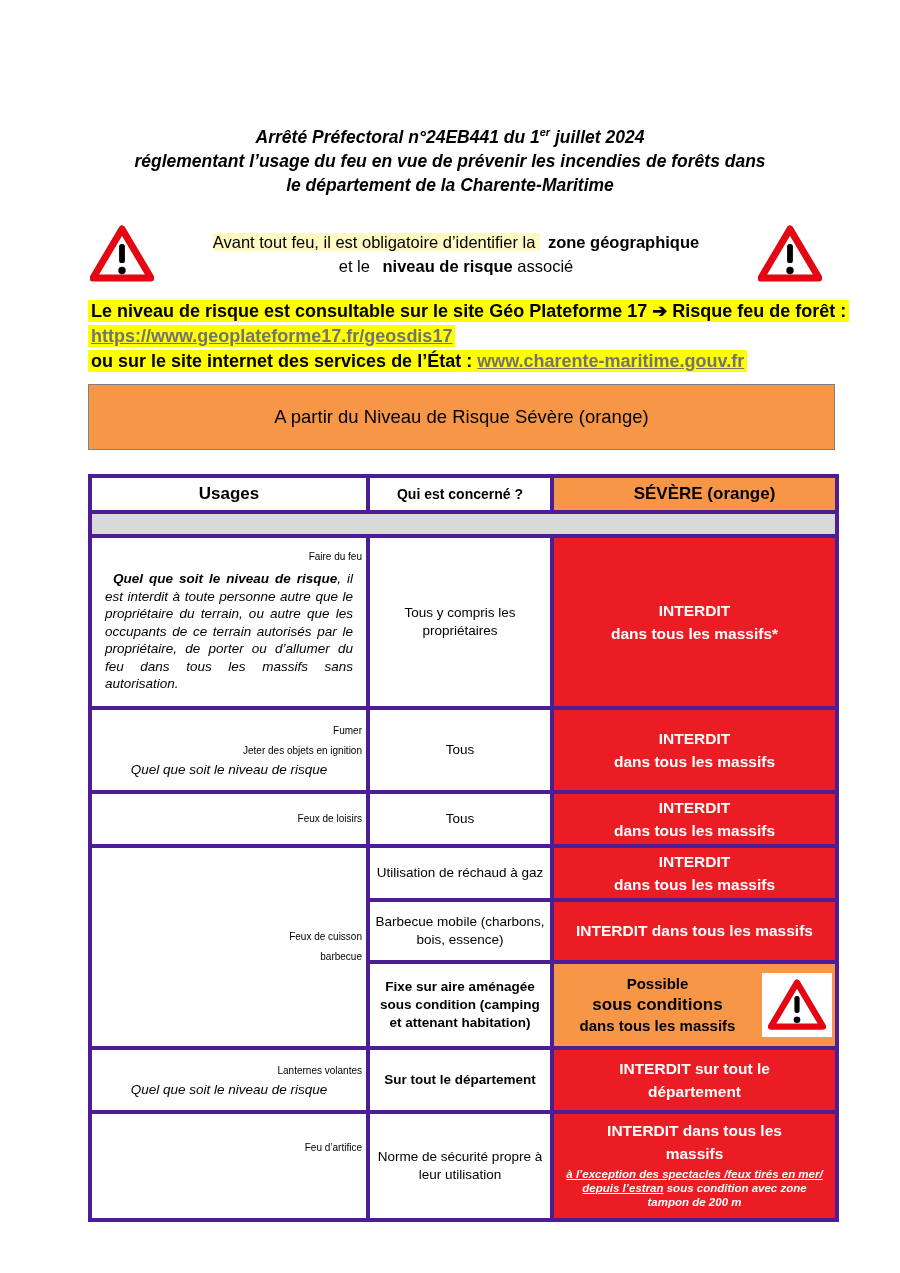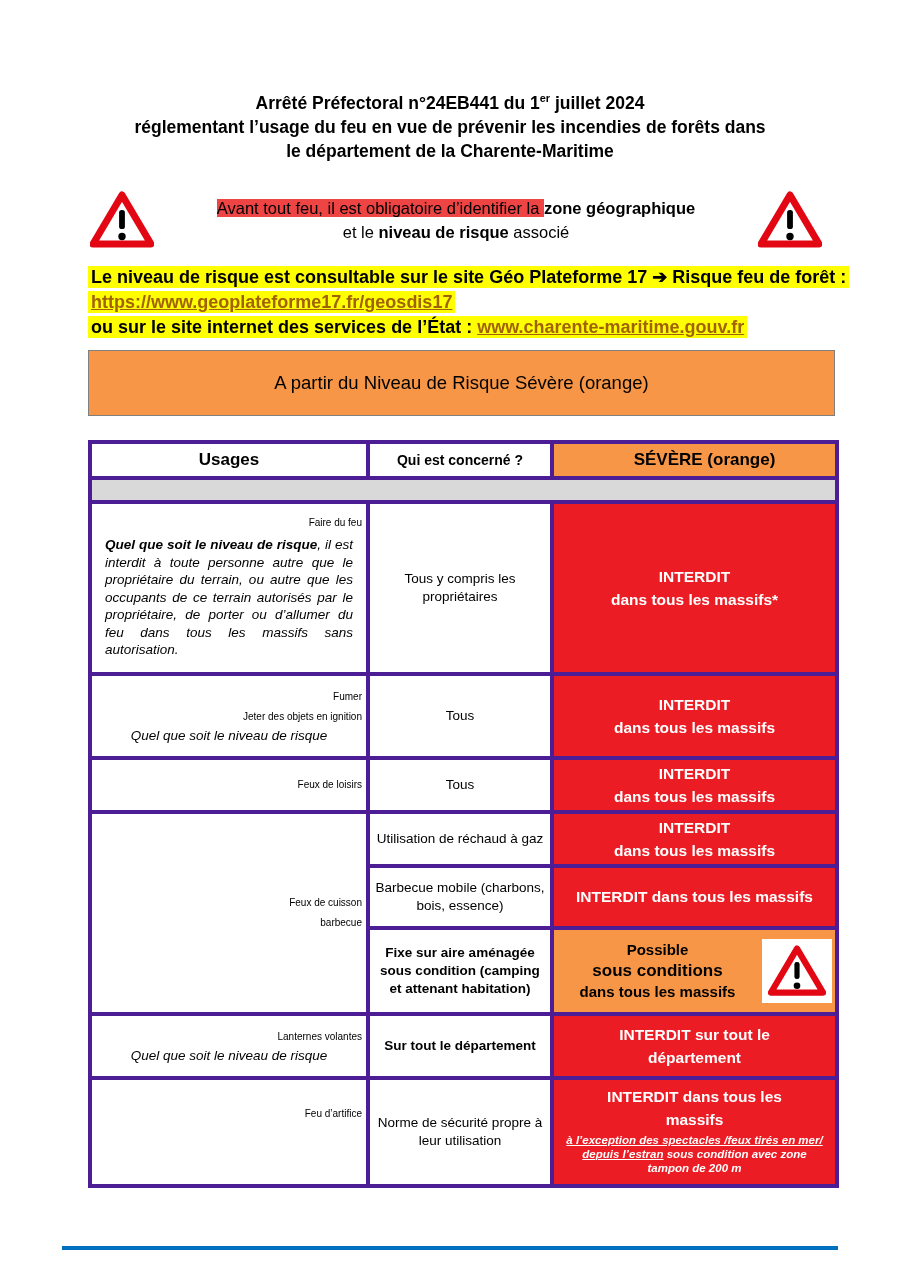--- a/index.html
+++ b/index.html
@@ -1,32 +1,32 @@
 <!DOCTYPE html>
 <html style="--red: #EC1C24; --orange: #F79646; --yellow: #FFFF00; --gray-row: #D9D9D9; --blue-line: #0070C0;"><head>
 <meta charset="utf-8">
 <style>
   * { margin:0; padding:0; box-sizing:border-box; }
   html,body { background:#fff; }
   body { font-family:"Liberation Sans", sans-serif; color:#000; }
   .page { width:900px; height:1273px; background:#fff; position:relative; overflow:hidden; }
 
-  .title { text-align:center; font-weight:bold; font-size:17.5px; line-height:24px; padding-top:86px; }
+  .title { text-align:center; font-weight:bold; font-size:17.5px; line-height:24px; padding-top:120px;font-style:italic; }
   .title sup { font-size:0.62em; vertical-align:super; }
 
   .warning-row { display:flex; align-items:center; justify-content:space-between; margin:28px 78px 0 90px; }
   .warn-tri { width:64px; height:58px; flex:none; }
   .warn-tri.small { width:58px; height:52px; }
   .warning-text { font-size:16.5px; line-height:24px; text-align:center; flex:1; padding:0 8px; }
-  .hl-gray { background:#ef4444; }
-  .b { font-weight:bold; }
+  .hl-gray { background:#fef9c3; }
+  .b { font-weight:bold;margin-left:8px; }
 
   .links { margin:16px 0 0 88px; font-size:18px; font-weight:bold; line-height:25px; }
   .hl-yellow { background:var(--yellow, #FFFF00); padding:1px 3px; }
-  .link { color:#a16207; text-decoration:underline; cursor:pointer; }
+  .link { color:#737373; text-decoration:underline; cursor:pointer; }
 
   .orange-banner { margin:10px 0 0 88px; width:747px; height:66px;
     background:var(--orange, #F79646); border:1px solid #7f7f7f;
     display:flex; align-items:center; justify-content:center;
     font-size:18.5px; font-weight:normal; }
 
   table { border-collapse:collapse; margin:24px 0 0 88px; width:747px; table-layout:fixed; }
   td { border:4px solid #4c1d95; vertical-align:middle; padding:2px 4px; }
 
   .th-cell { text-align:center; font-weight:bold; height:36px; }

